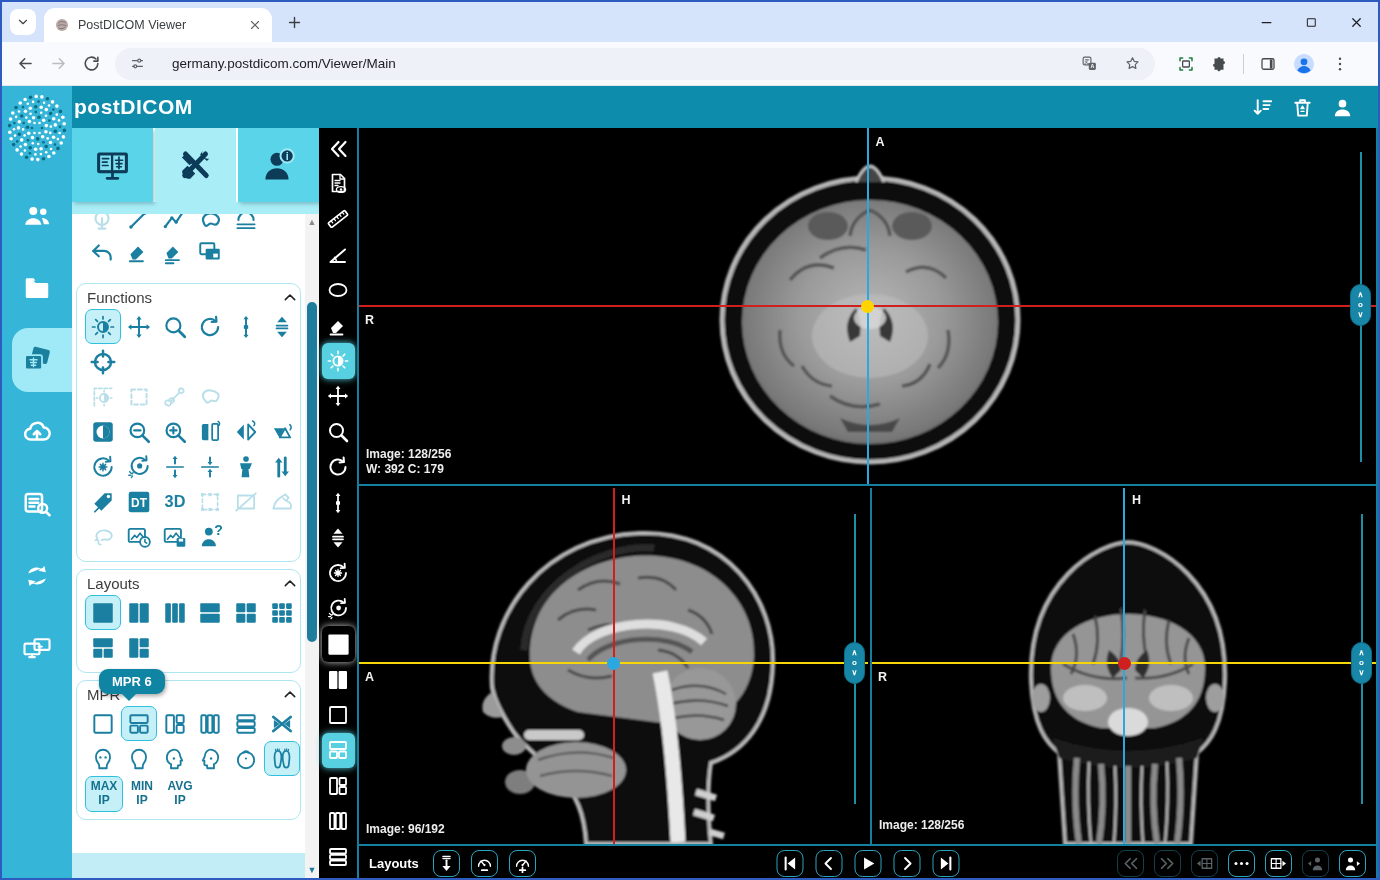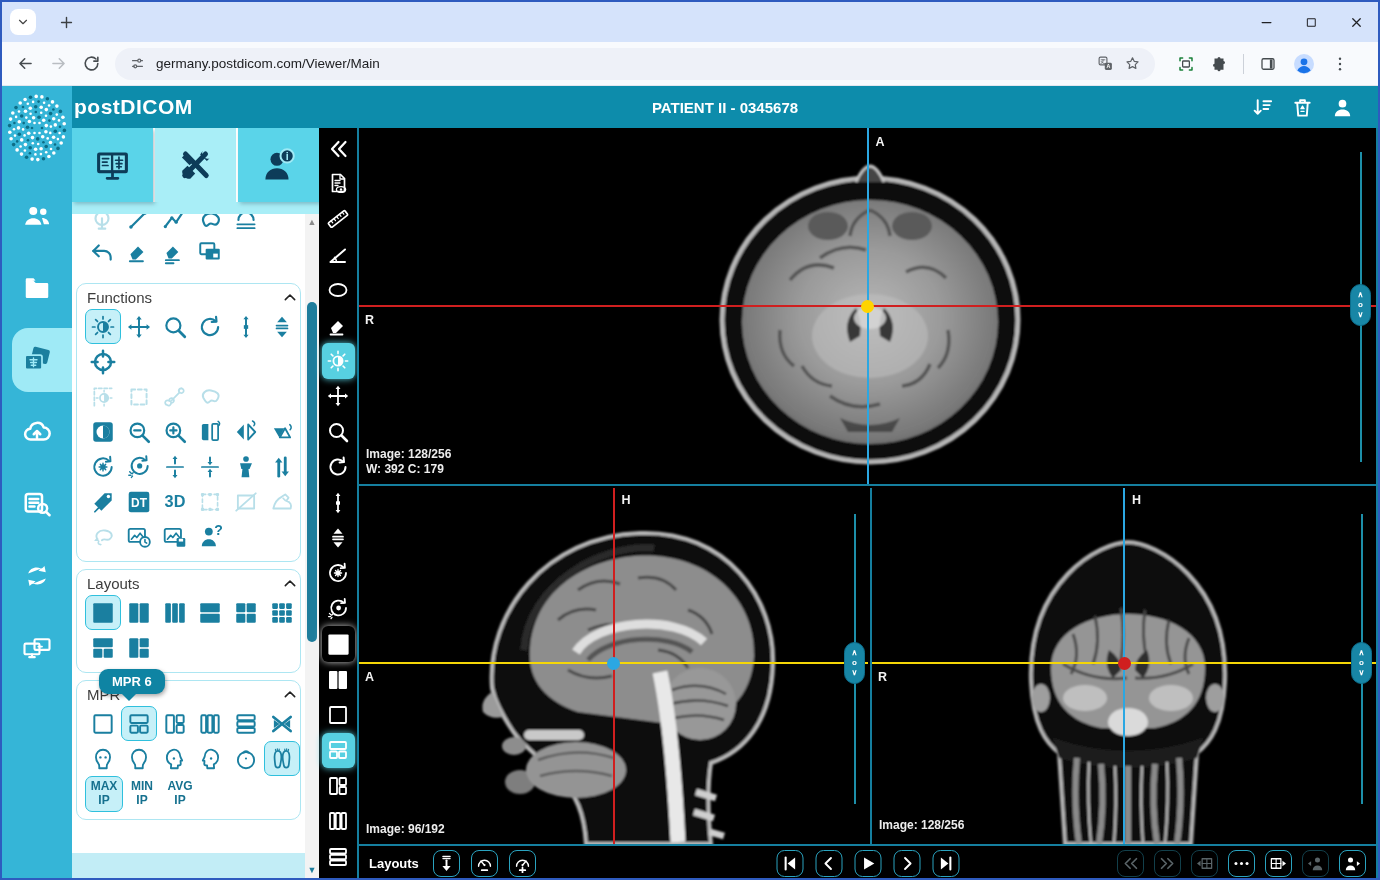--- a/index.html
+++ b/index.html
@@ -15,21 +15,21 @@
   .btab{width:228px;height:34px;background:#fff;border-radius:11px 11px 0 0;display:flex;align-items:center;padding:0 10px;gap:8px;}
   .btab .fav{font-size:16px;}
   .btab .ttl{flex:1;font-size:12.5px;color:#3c4043;white-space:nowrap;overflow:hidden;}
   .btab .cls{font-size:14px;color:#5f6368;}
   .newtab{font-size:17px;color:#3c4043;margin:0 0 11px 14px;}
   .winctl{position:absolute;right:14px;top:0;height:40px;display:flex;align-items:center;gap:30px;color:#202124;font-size:15px;}
   .winctl .g{font-size:15px;}
   .navbar{position:absolute;left:0;top:40px;right:0;height:44px;background:#f8fafd;display:flex;align-items:center;padding:0 10px;gap:6px;border-bottom:1px solid #e2e6ee;}
   .nbtn{font-size:19px;color:#474c50;display:flex;padding:4px;}
   .nbtn.dis{color:#b9bdc2;}
-  .urlpill{height:32px;flex:0 0 1040px;background:#eef1f8;border-radius:16px;display:flex;align-items:center;padding:0 14px;gap:10px;margin:0 4px;}
+  .urlpill{height:32px;flex:0 0 1040px;background:#eef1f8;border-radius:16px;display:flex;align-items:center;padding:0 14px;gap:26px;margin:0 4px;}
   .urlpill .url{flex:1;font-size:13.5px;color:#202124;}
   .urlpill .g{font-size:17px;color:#5f6368;}
   .navright{display:flex;align-items:center;gap:15px;margin-left:12px;color:#454b4f;}
   .navright .g{font-size:18px;}
   .navdiv{width:1px;height:20px;background:#ccd1d9;}
 
   
   .app{position:absolute;left:0;top:84px;right:0;bottom:0;}
   .appheader{position:absolute;left:70px;right:0;top:0;height:42px;background:#0d8cab;display:flex;align-items:center;}
   .logo{color:#fff;font-size:21px;font-weight:bold;letter-spacing:.5px;margin-left:2px;}
@@ -113,20 +113,34 @@
 <div class="window">
 
   <div class="tabstrip">
     <div class="tab-chevron">
         <span class="g">
           <svg viewBox="0 0 24 24" fill="none" stroke="currentColor" stroke-width="2" stroke-linecap="round" stroke-linejoin="round">
             <path d="M6 9l6 6 6-6"></path>
           </svg>
         </span>
       </div>
+    <div class="btab">
+      <span class="g fav">
+          <svg viewBox="0 0 24 24" fill="none" stroke="currentColor" stroke-width="2" stroke-linecap="round" stroke-linejoin="round">
+            <circle cx="12" cy="12" r="9" fill="#b9a8a8" stroke="none"></circle>
+            <path d="M7 9q3-4 10-1M6 13q4-3 12 0M8 17q4 2 8-1" stroke="#7d6d6d" stroke-width="1.3"></path>
+          </svg>
+        </span>
+      <span class="ttl">PostDICOM Viewer</span>
+      <span class="g cls">
+          <svg viewBox="0 0 24 24" fill="none" stroke="currentColor" stroke-width="2" stroke-linecap="round" stroke-linejoin="round">
+            <path d="M6 6l12 12M18 6L6 18"></path>
+          </svg>
+        </span>
+    </div>
     <span class="g newtab">
         <svg viewBox="0 0 24 24" fill="none" stroke="currentColor" stroke-width="2" stroke-linecap="round" stroke-linejoin="round">
           <path d="M12 5v14M5 12h14"></path>
         </svg>
       </span>
     <div class="winctl">
       <span class="g">
           <svg viewBox="0 0 24 24" fill="none" stroke="currentColor" stroke-width="2" stroke-linecap="round" stroke-linejoin="round">
             <path d="M5 12h14"></path>
           </svg>
@@ -398,21 +412,20 @@
                 <path d="M8 17v2.3M5.8 19.3h4.4" stroke-width="1.7"></path>
                 <path d="M13 10.8h3" stroke-width="1.4"></path>
               </svg>
             </span>
           </div>
         </div>
     </div>
 
     <div class="appheader">
       <span class="logo">postDICOM</span>
-      <span class="ptitle">PATIENT II - 0345678</span>
       <div class="hacts" id="header-actions">
           <div class="hact">
             <span class="g">
               <svg viewBox="0 0 24 24" fill="none" stroke="currentColor" stroke-width="2" stroke-linecap="round" stroke-linejoin="round">
                 <path d="M7 4.5v14M7 18.5l-3.2-3.2M7 18.5l3.2-3.2"></path>
                 <path d="M13 5.5h8M13 9.5h6.5M13 13.5h5"></path>
               </svg>
             </span>
           </div>
           <div class="hact">

